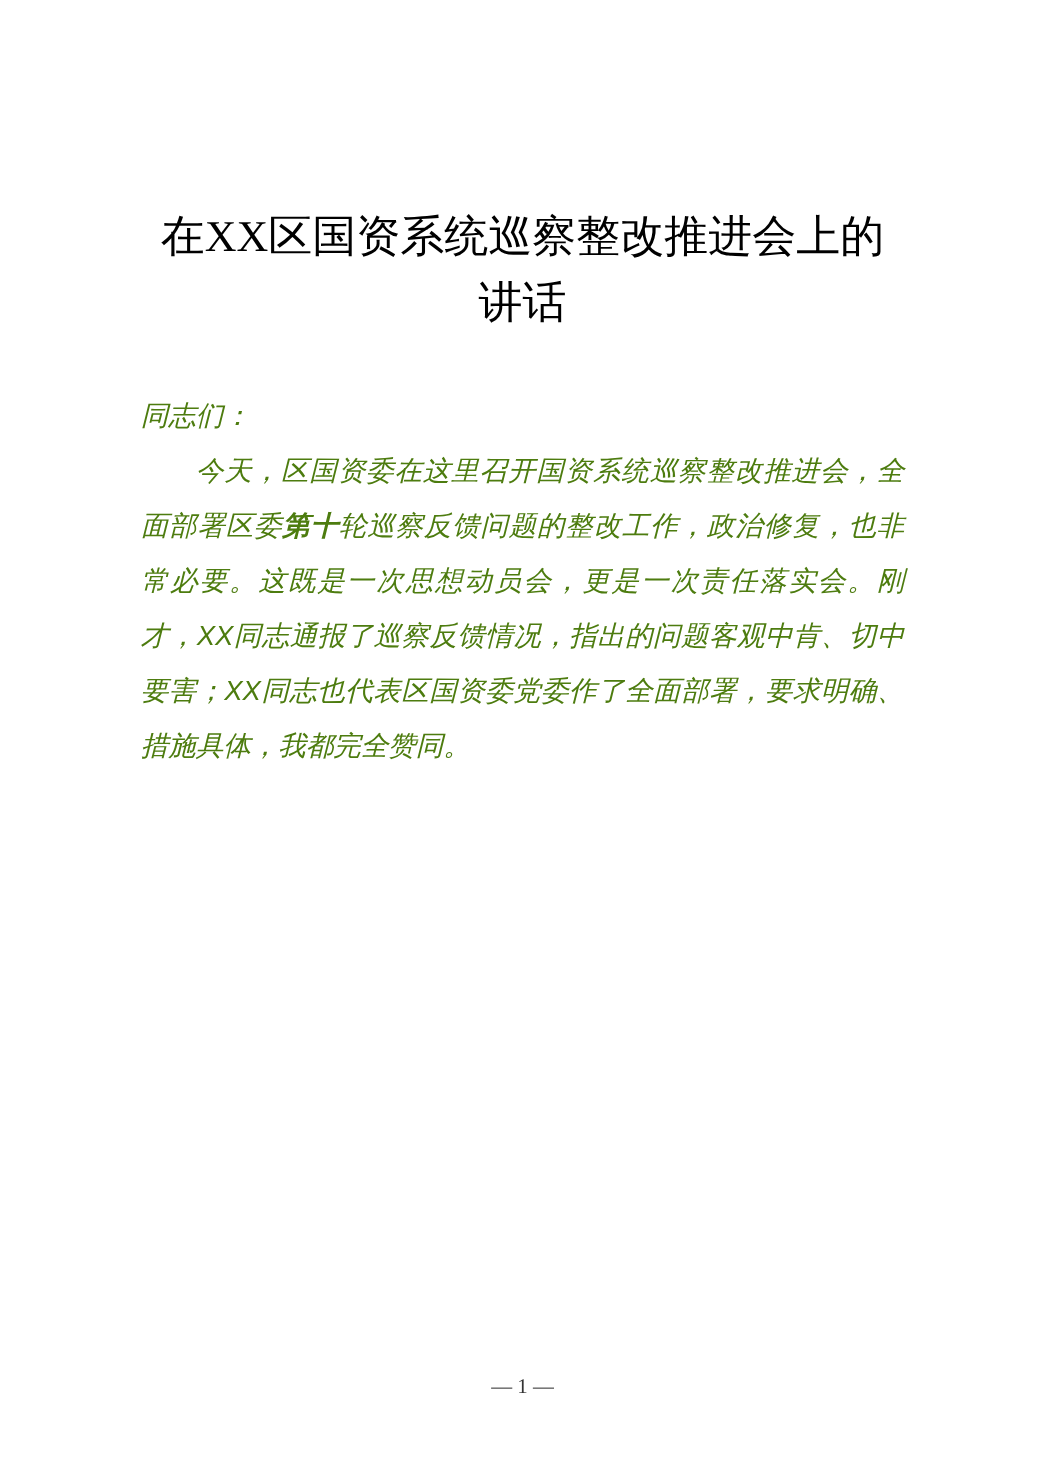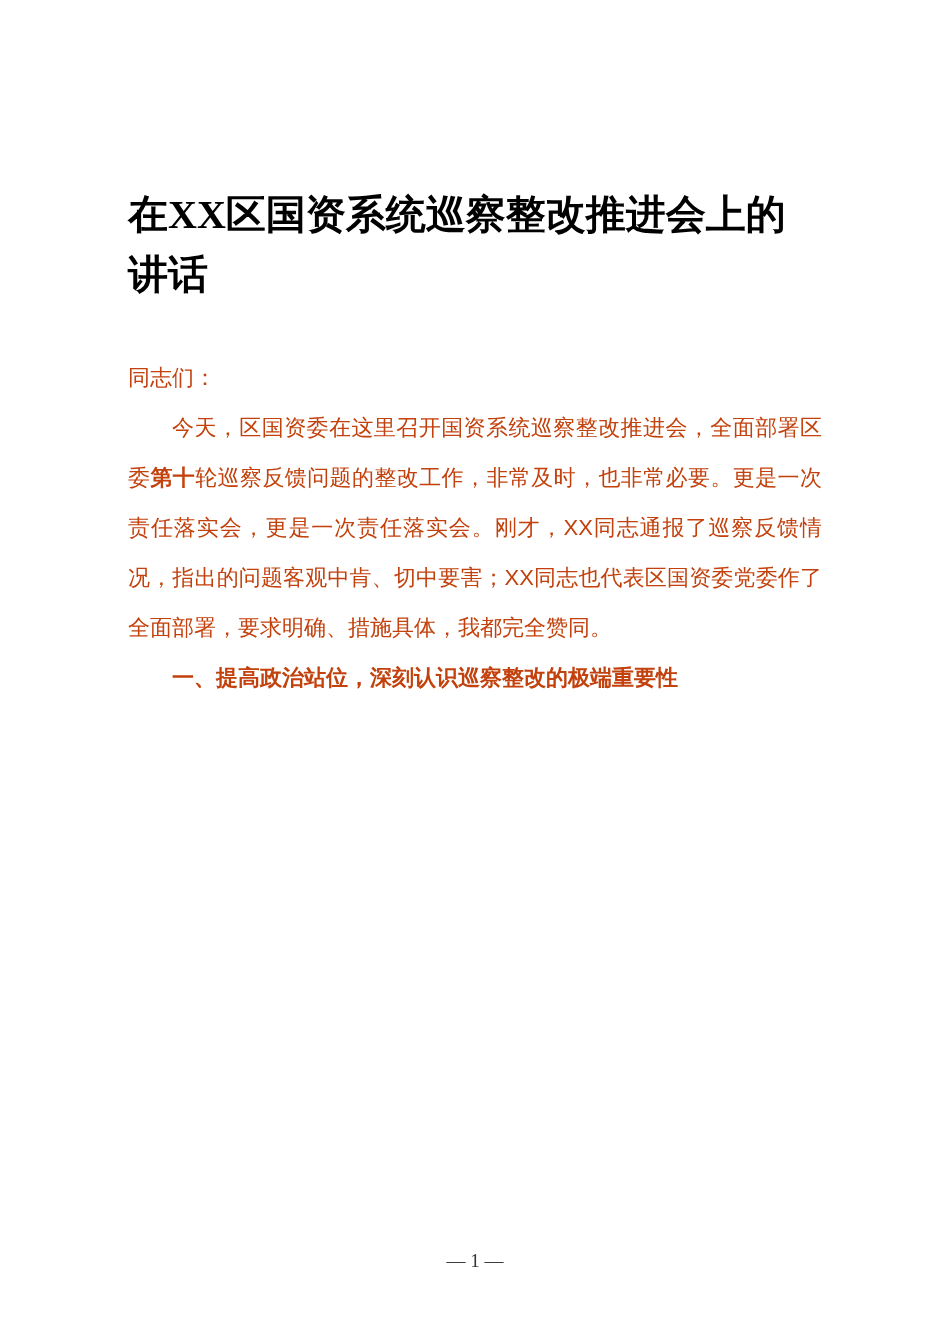--- a/index.html
+++ b/index.html
@@ -14,32 +14,33 @@
     margin: 0 auto;
     background: #ffffff;
     box-sizing: border-box;
     padding: 185px 128px 0 128px;
     color: #000000;
     overflow: hidden;
   }
   .doc-title {
     margin: 0 0 48px 0;
     font-family: "Liberation Serif", "DejaVu Serif", serif;
-    font-weight: bold;
+    font-weight: normal;
     font-size: 40px;
     line-height: 60px;
-    text-align: left;
+    text-align: center;
     color: #000000;
   }
   .doc-body {
     font-family: "Liberation Sans", "DejaVu Sans", sans-serif;
-    font-size: 22px;
+    font-size: 25px;
     line-height: 50px;
     text-align: justify;
-    color: #c2410c;
+    color: #4d7c0f;
+    font-style: italic;
   }
   .para {
     margin: 0;
   }
   .para.indent {
     text-indent: 2em;
   }
   .para.heading {
     font-weight: bold;
     font-family: "Liberation Sans", "DejaVu Sans", sans-serif;
@@ -59,18 +60,17 @@
   }
 </style>
 </head>
 <body>
 
 <div class="page">
   <h1 class="doc-title">在XX区国资系统巡察整改推进会上的讲话</h1>
 
   <div class="doc-body" id="doc-body">
       <p class="para"><span>同志们：</span></p>
-      <p class="para indent"><span>今天，区国资委在这里召开国资系统巡察整改推进会，全面部署区委</span><span class="run-bold">第十</span><span>轮巡察反馈问题的整改工作，非常及时，也非常必要。更是一次责任落实会，更是一次责任落实会。刚才，XX同志通报了巡察反馈情况，指出的问题客观中肯、切中要害；XX同志也代表区国资委党委作了全面部署，要求明确、措施具体，我都完全赞同。</span></p>
-      <p class="para indent heading"><span class="run-bold">一、提高政治站位，深刻认识巡察整改的极端重要性</span></p>
+      <p class="para indent"><span>今天，区国资委在这里召开国资系统巡察整改推进会，全面部署区委</span><span class="run-bold">第十</span><span>轮巡察反馈问题的整改工作，政治修复，也非常必要。这既是一次思想动员会，更是一次责任落实会。刚才，XX同志通报了巡察反馈情况，指出的问题客观中肯、切中要害；XX同志也代表区国资委党委作了全面部署，要求明确、措施具体，我都完全赞同。</span></p>
     </div>
 
   <div class="page-footer">— 1 —</div>
 </div>
 
 </body></html>

